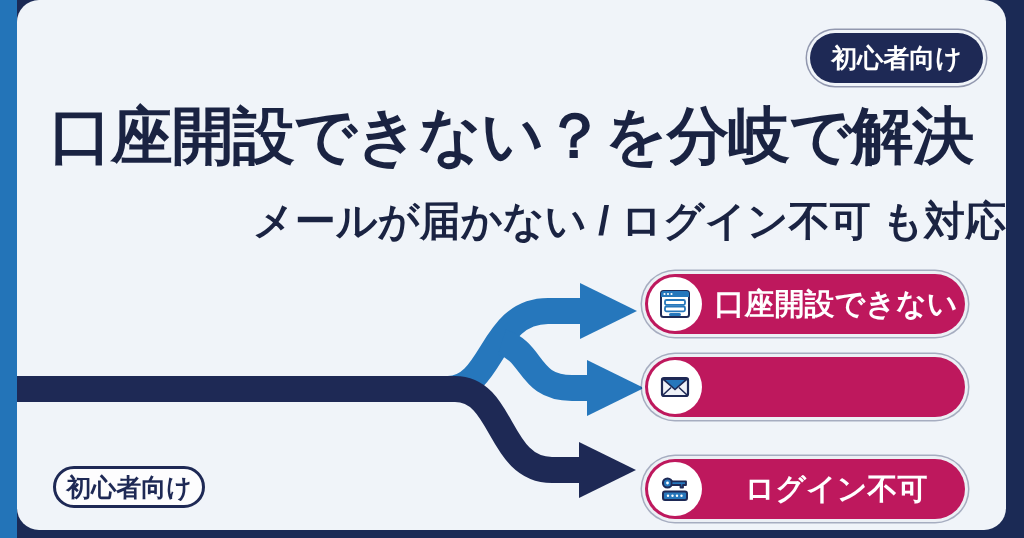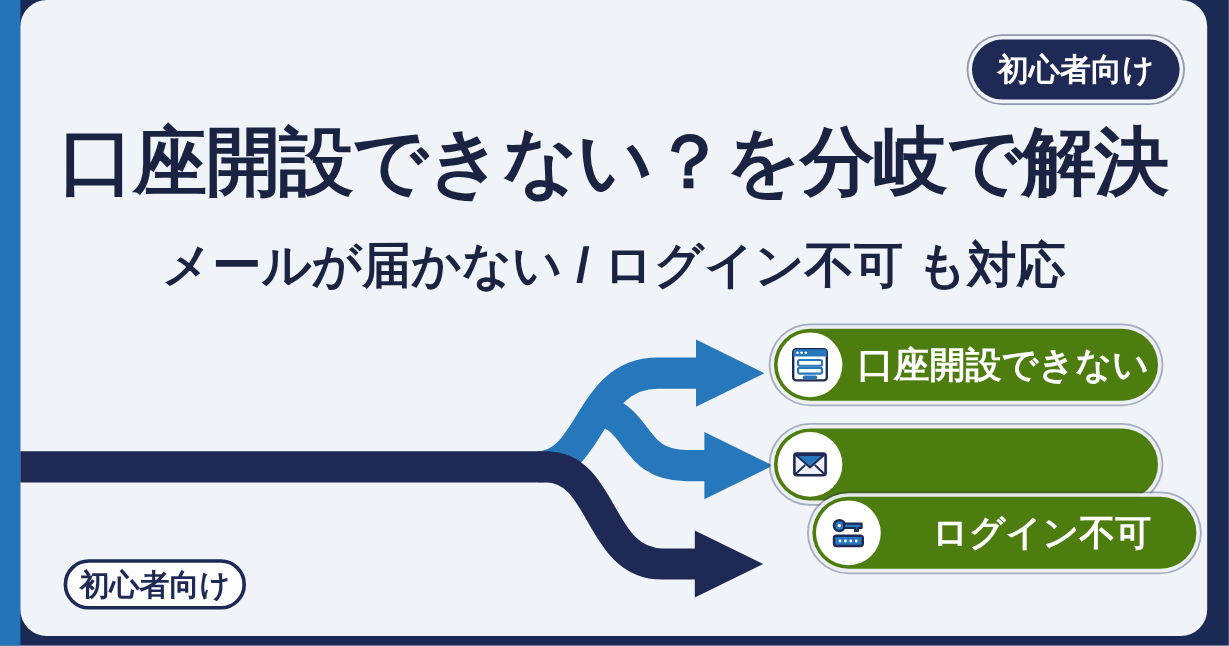--- a/index.html
+++ b/index.html
@@ -29,33 +29,33 @@
     display:flex;align-items:center;justify-content:center;
     color:#1e2955;font-size:25px;font-weight:800;box-sizing:border-box;
   }
   .title{
     position:absolute;left:17px;top:98px;width:989px;z-index:4;
     text-align:center;color:#1a2342;font-size:62px;font-weight:900;
     letter-spacing:-1px;line-height:1.25;white-space:nowrap;font-family:Liberation Serif, serif;
   }
   .subtitle{
     position:absolute;left:17px;top:194px;width:989px;z-index:4;
-    text-align:center;color:#1a2342;font-size:41px;font-weight:900;
+    text-align:right;color:#1a2342;font-size:41px;font-weight:900;
     letter-spacing:0px;white-space:nowrap;
   }
   .branch-svg{position:absolute;left:0;top:0;z-index:3;}
   .pill{
     position:absolute;left:645px;width:320px;height:60px;
-    background:#4d7c0f;border-radius:32px;z-index:6;
+    background:#be185d;border-radius:32px;z-index:6;
     display:flex;align-items:center;
     box-shadow:0 0 0 3px rgba(244,247,251,.9),0 0 0 4.5px rgba(30,41,85,.35);
   }
   .pill-1{top:274px;}
   .pill-2{top:357px;}
-  .pill-3{top:414px;margin-left:32px;}
+  .pill-3{top:459px;}
   .pill .icon-circle{
     position:absolute;left:3px;top:3px;width:54px;height:54px;
     background:#ffffff;border-radius:50%;
     display:flex;align-items:center;justify-content:center;
   }
   .pill .label{
     flex:1;padding-left:62px;text-align:center;
     color:#ffffff;font-size:30px;font-weight:800;white-space:nowrap;
   }
 </style>

